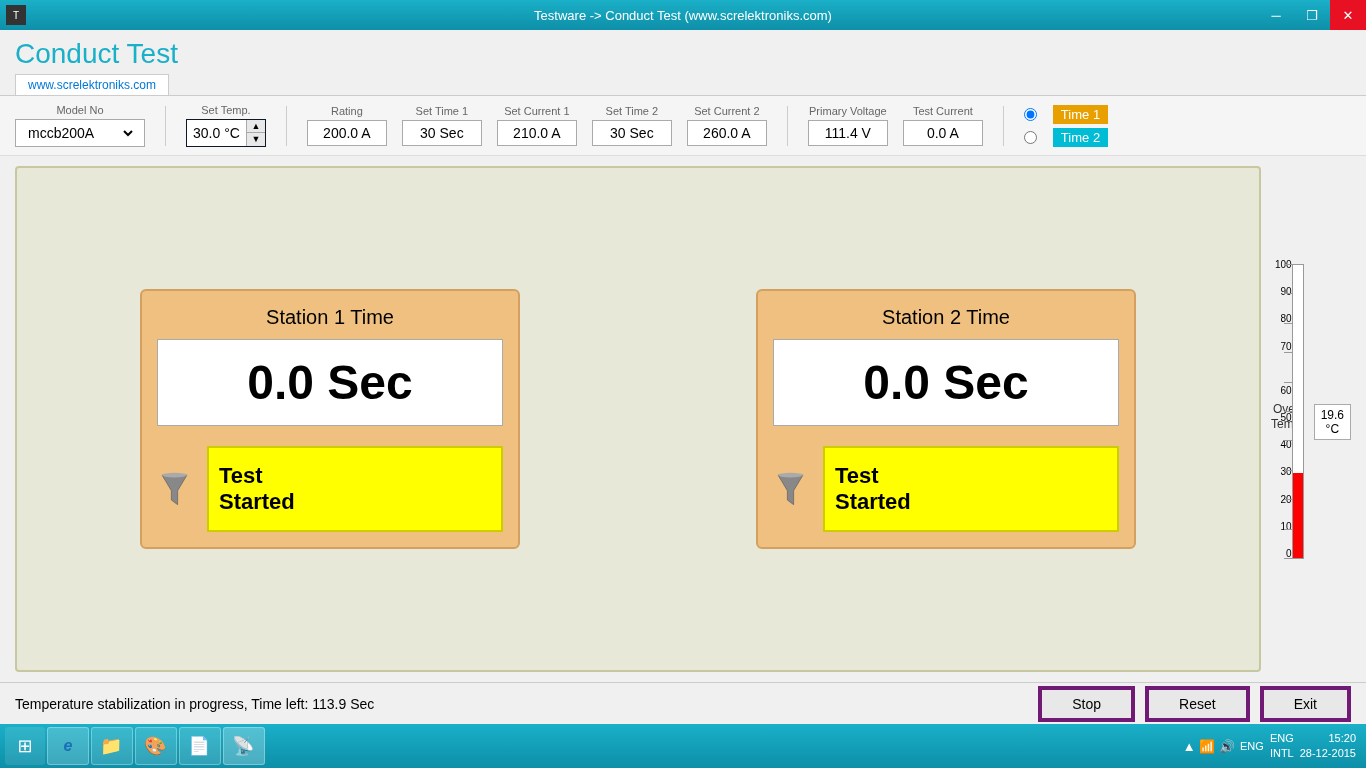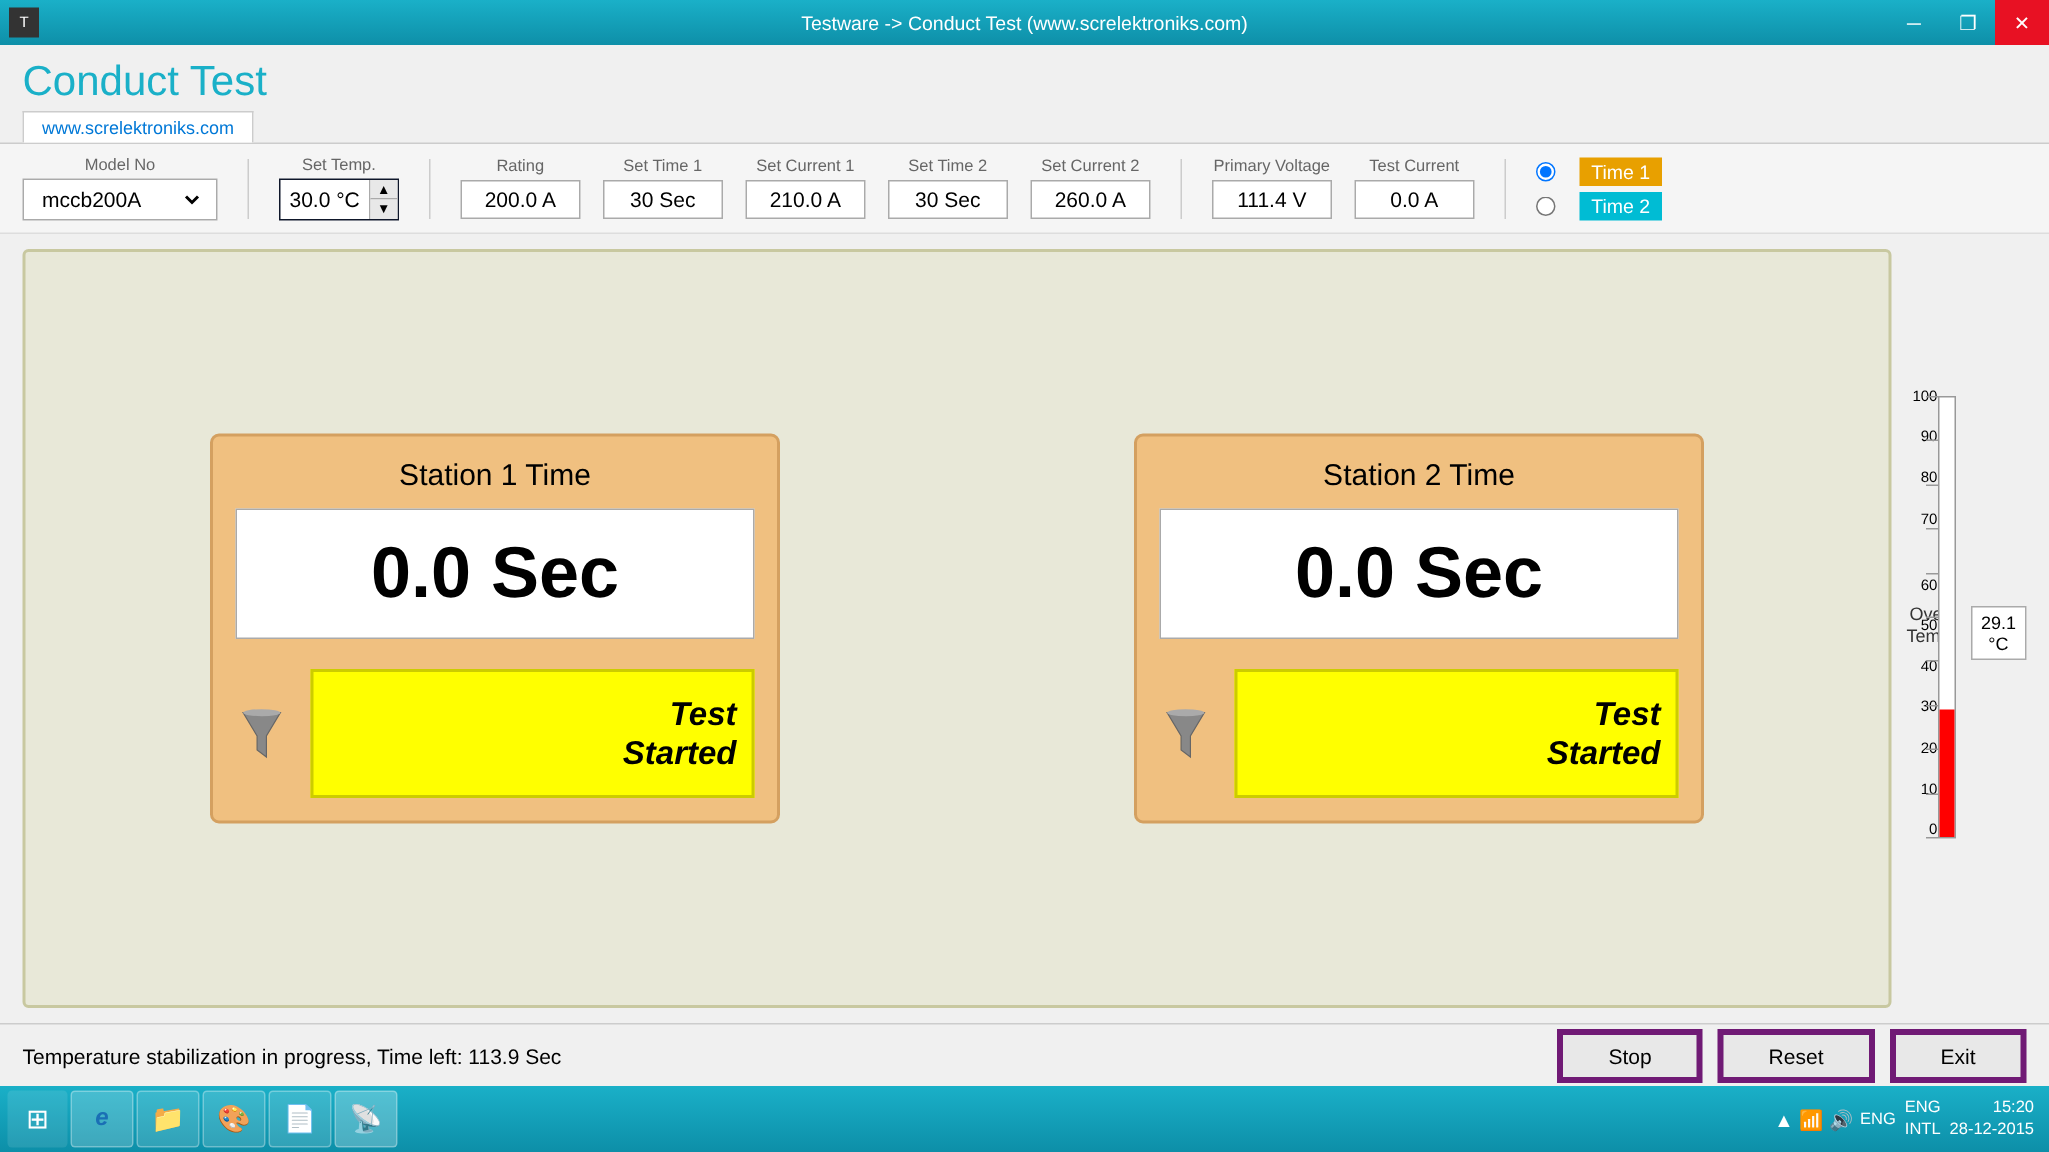--- a/index.html
+++ b/index.html
@@ -246,26 +246,25 @@
     .funnel-icon {
       width: 35px;
       height: 35px;
       flex-shrink: 0;
     }
 
     .status-badge {
       flex: 1;
       background: yellow;
       border: 2px solid #cccc00;
-      text-align: right;
+      text-align: left;
       font-size: 22px;
       font-weight: bold;
       padding: 15px 10px;
       color: #000;
-      font-style: italic;
     }
 
     
     .oven-temp-panel {
       width: 80px;
       display: flex;
       flex-direction: row;
       align-items: center;
     }
     .oven-title {
@@ -540,21 +539,21 @@
           <div style="width:8px; height:1px; background:#999;"></div>
           <div style="width:8px; height:1px; background:#999;"></div>
           <div style="width:8px; height:1px; background:#999;"></div>
           <div style="width:8px; height:1px; background:#999;"></div>
           <div style="width:8px; height:1px; background:#999;"></div>
           <div style="width:8px; height:1px; background:#999;"></div>
           <div style="width:8px; height:1px; background:#999;"></div>
           <div style="width:8px; height:1px; background:#999;"></div>
         </div>
       </div>
-      <div class="oven-temp-value">29.1 °C</div>
+      <div class="oven-temp-value">19.6 °C</div>
     </div>
   </div>
 
   <div class="status-bar">
     <span class="status-text">Temperature stabilization in progress, Time left: 113.9 Sec</span>
     <button class="action-btn">Stop</button>
     <button class="action-btn">Reset</button>
     <button class="action-btn">Exit</button>
   </div>
 </div>

